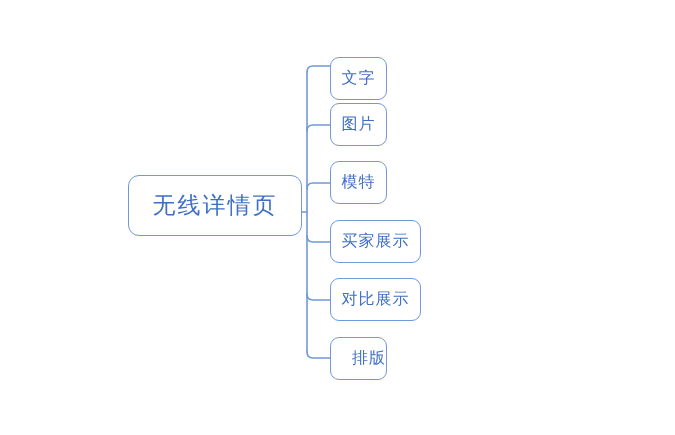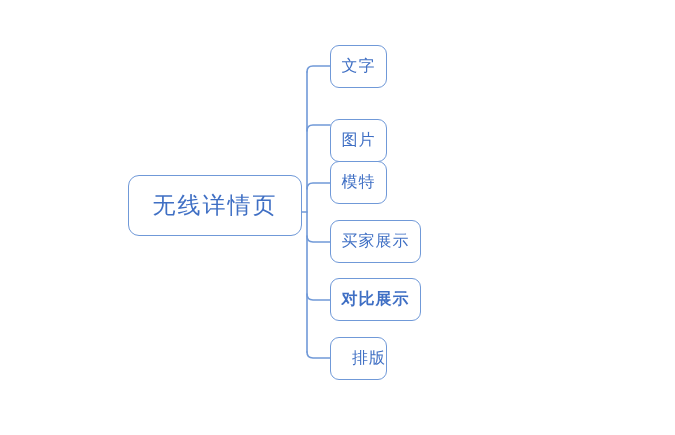--- a/index.html
+++ b/index.html
@@ -47,25 +47,25 @@
     font-size: 23px;
     letter-spacing: 2px;
   }
   .node-child {
     left: 330px;
     height: 43px;
     font-size: 16px;
   }
   .w2 { width: 57px; }
   .w4 { width: 91px; }
-  .c0 { top: 45px; text-align: center; }
-  .c1 { top: 103px; margin-top: 16px; }
+  .c0 { top: 57px; text-align: center; }
+  .c1 { top: 103px; }
   .c2 { top: 161px; }
   .c3 { top: 220px; }
-  .c4 { top: 278px; font-weight: bold; }
+  .c4 { top: 278px; }
   .c5 { top: 337px; justify-content: flex-end; }
 </style>
 </head>
 <body>
 
 <div id="canvas">
 
   <svg id="connector-layer" viewBox="0 0 675 435" width="675" height="435">
     <g fill="none" stroke="#7099d8" stroke-width="1.6" stroke-linecap="round">
       <path d="M302,212 L307,212"></path>

